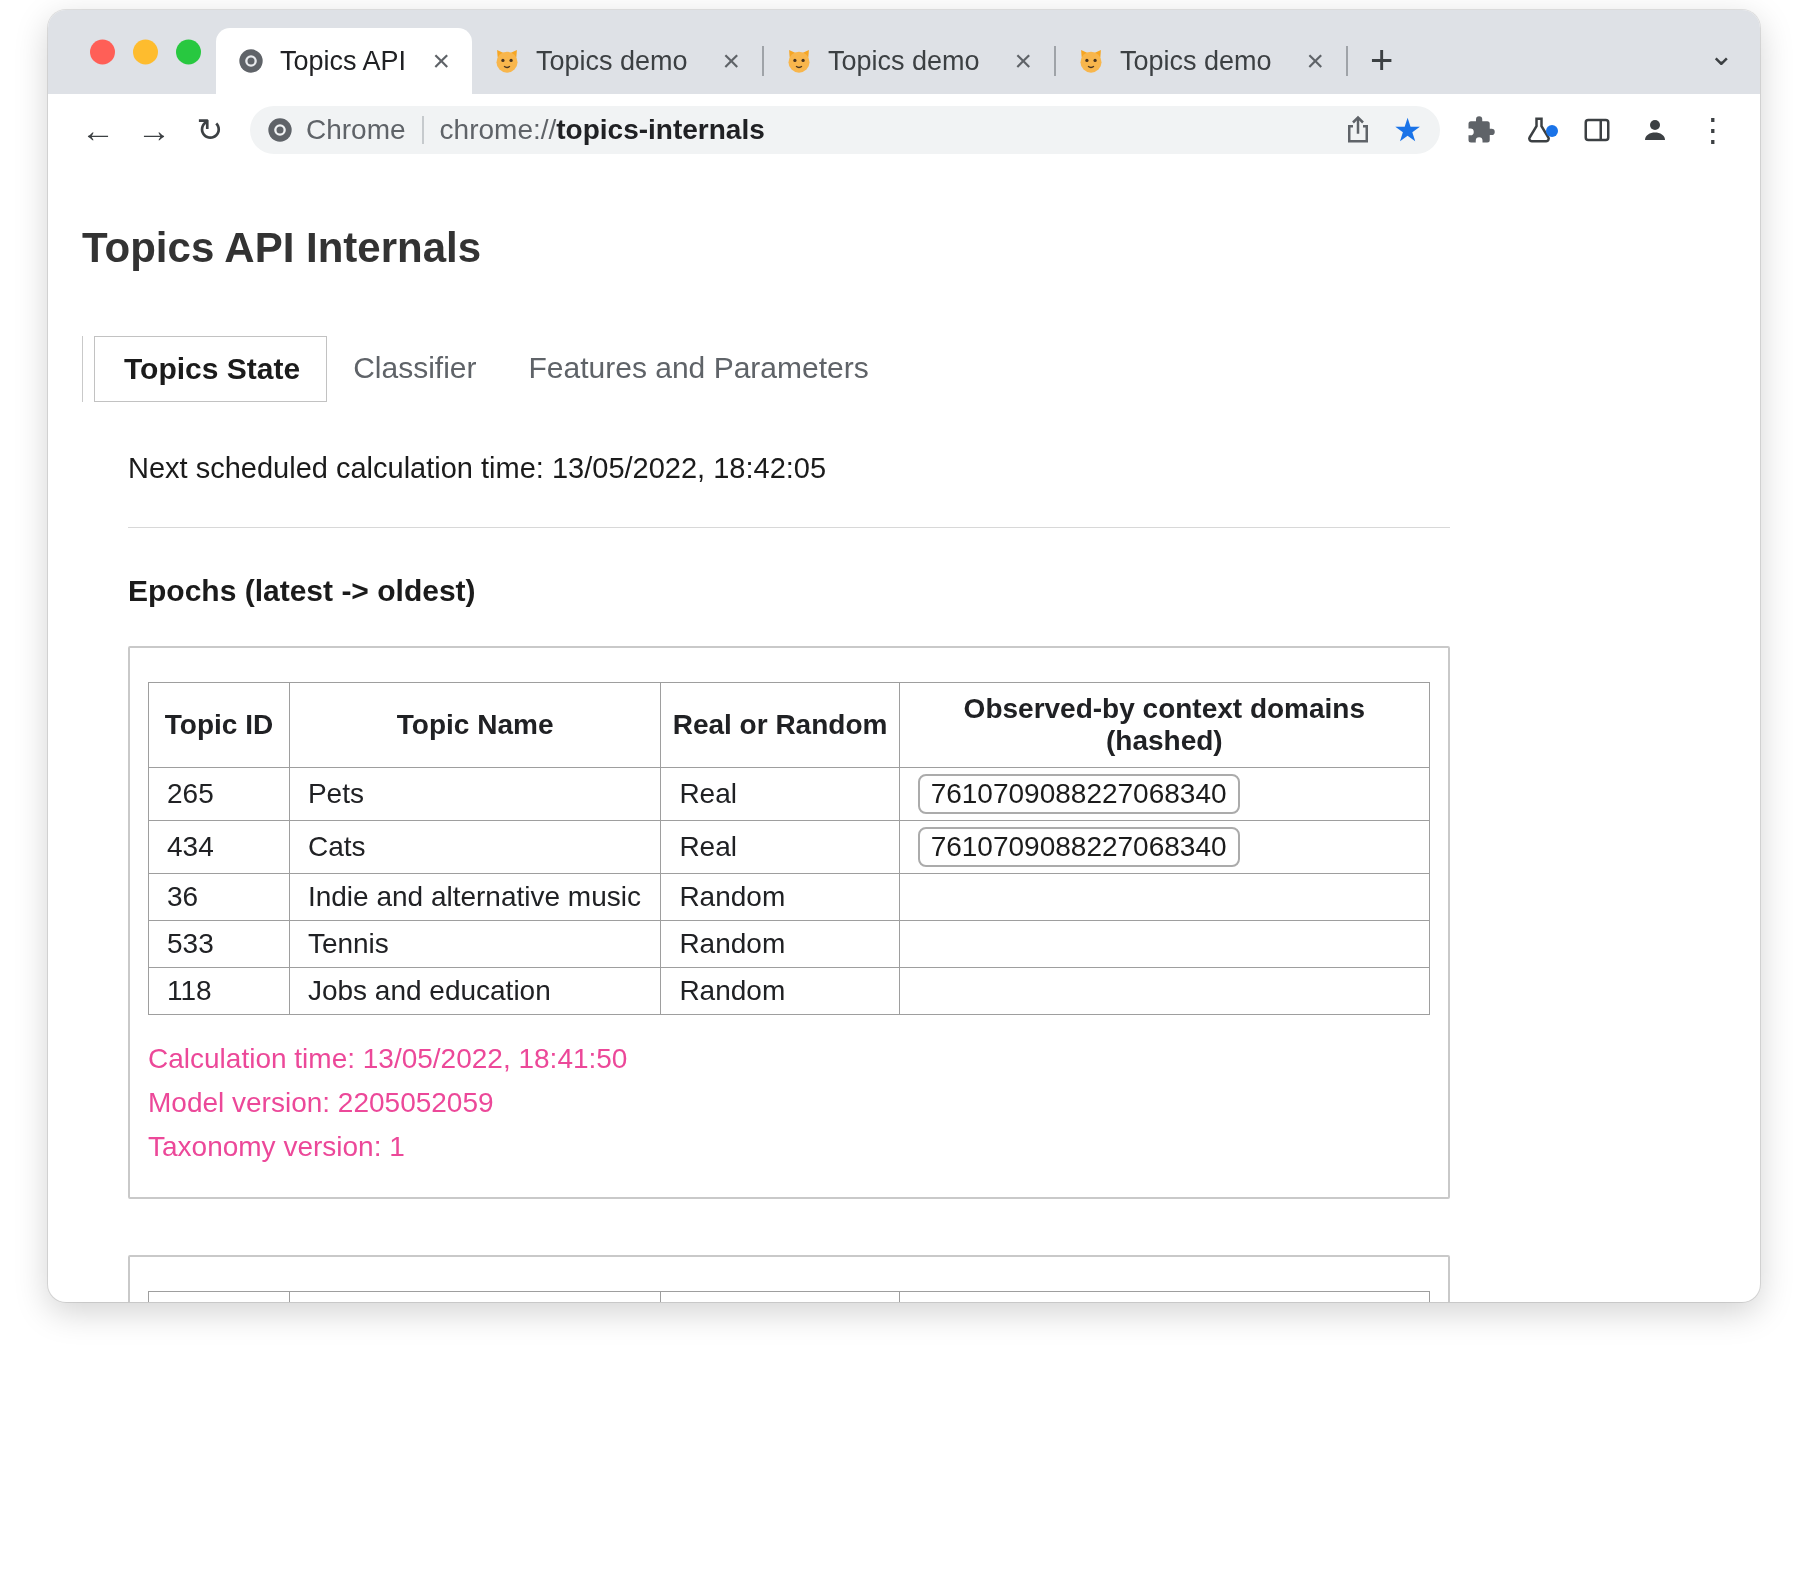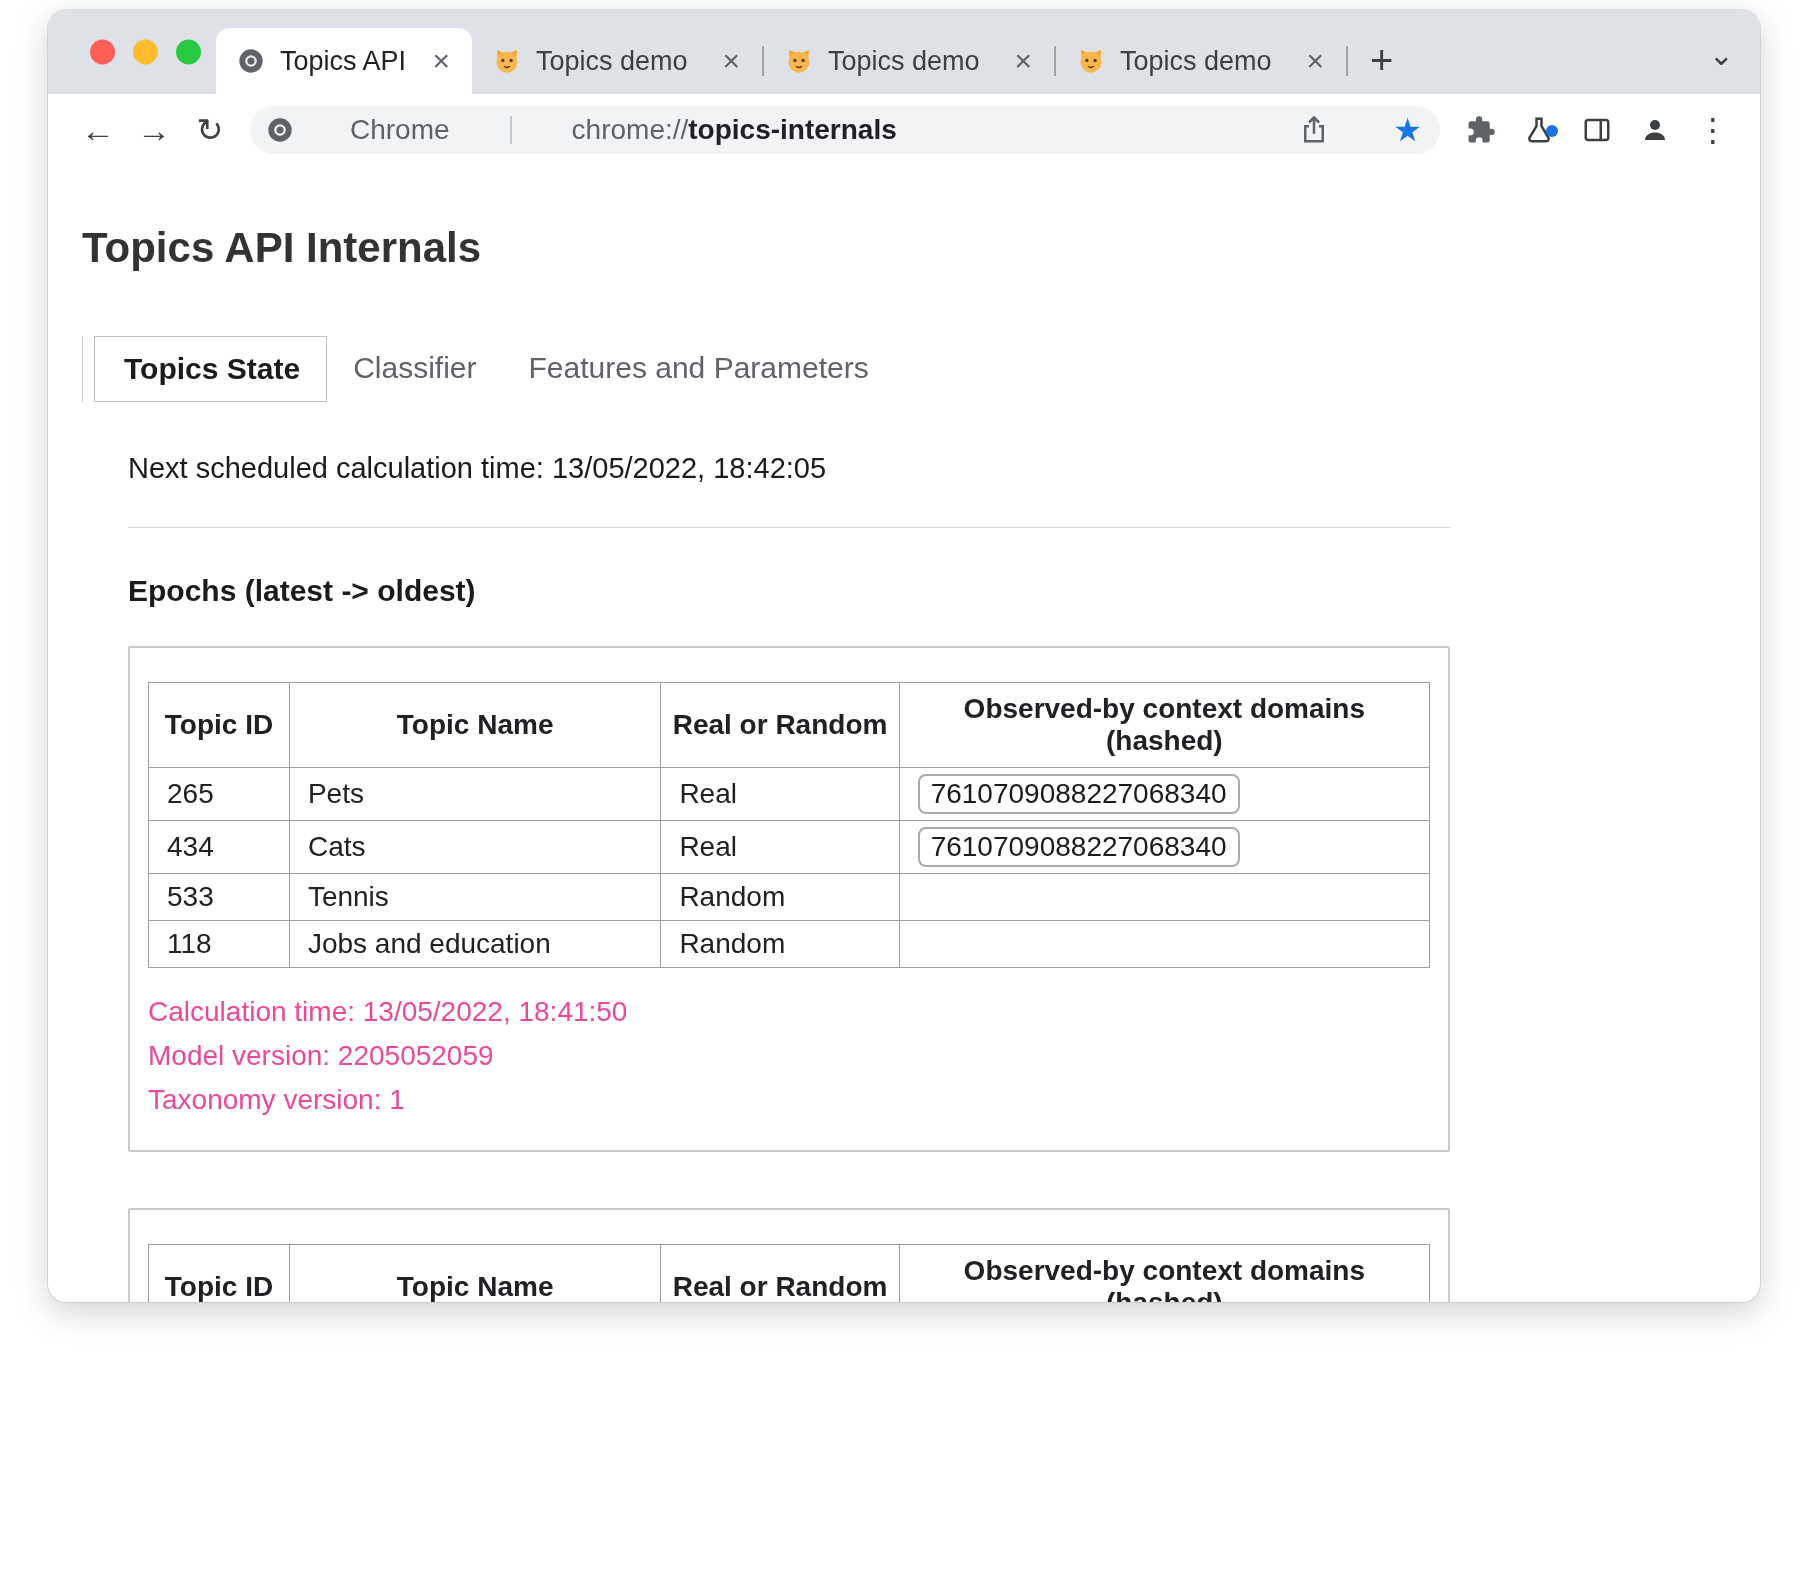--- a/index.html
+++ b/index.html
@@ -47,21 +47,21 @@
   
   .toolbar {
     height:72px; background:#fff; flex-shrink:0;
     display:flex; align-items:center; padding:0 20px 0 24px; gap:4px;
   }
   .nav-icon { font-size:34px; color:#3c4043; width:52px; text-align:center; line-height:1; }
   .nav-icon.reload { font-size:32px; }
   .omnibox {
     flex:1; height:48px; background:#f1f3f4; border-radius:24px;
     display:flex; align-items:center; padding:0 18px 0 16px; margin:0 10px;
-    font-size:28px; color:#5f6368; min-width:0;gap:44px;
+    font-size:28px; color:#5f6368; min-width:0;
   }
   .omni-sep { width:2px; height:28px; background:#c6cacd; margin:0 16px; }
   .omni-url { white-space:nowrap; overflow:hidden; }
   .omni-host { color:#202124; font-weight:bold; }
   .omni-spacer { flex:1; }
   .omni-icon { margin-left:20px; display:flex; align-items:center; }
   .star-icon { font-size:32px; color:#1a73e8; line-height:1; }
   .tb-icon { width:54px; display:flex; align-items:center; justify-content:center; position:relative; }
   .flask-dot { position:absolute; right:8px; bottom:8px; width:12px; height:12px; border-radius:50%; background:#1a73e8; }
   .more-icon { font-size:32px; color:#3c4043; }
@@ -268,20 +268,26 @@
                 <td>Real</td>
                 <td><span class="domain-chip">7610709088227068340</span></td>
               </tr>
               <tr>
                 <td>434</td>
                 <td>Cats</td>
                 <td>Real</td>
                 <td><span class="domain-chip">7610709088227068340</span></td>
               </tr>
               <tr>
+                <td>36</td>
+                <td>Indie and alternative music</td>
+                <td>Random</td>
+                <td></td>
+              </tr>
+              <tr>
                 <td>533</td>
                 <td>Tennis</td>
                 <td>Random</td>
                 <td></td>
               </tr>
               <tr>
                 <td>118</td>
                 <td>Jobs and education</td>
                 <td>Random</td>
                 <td></td>

